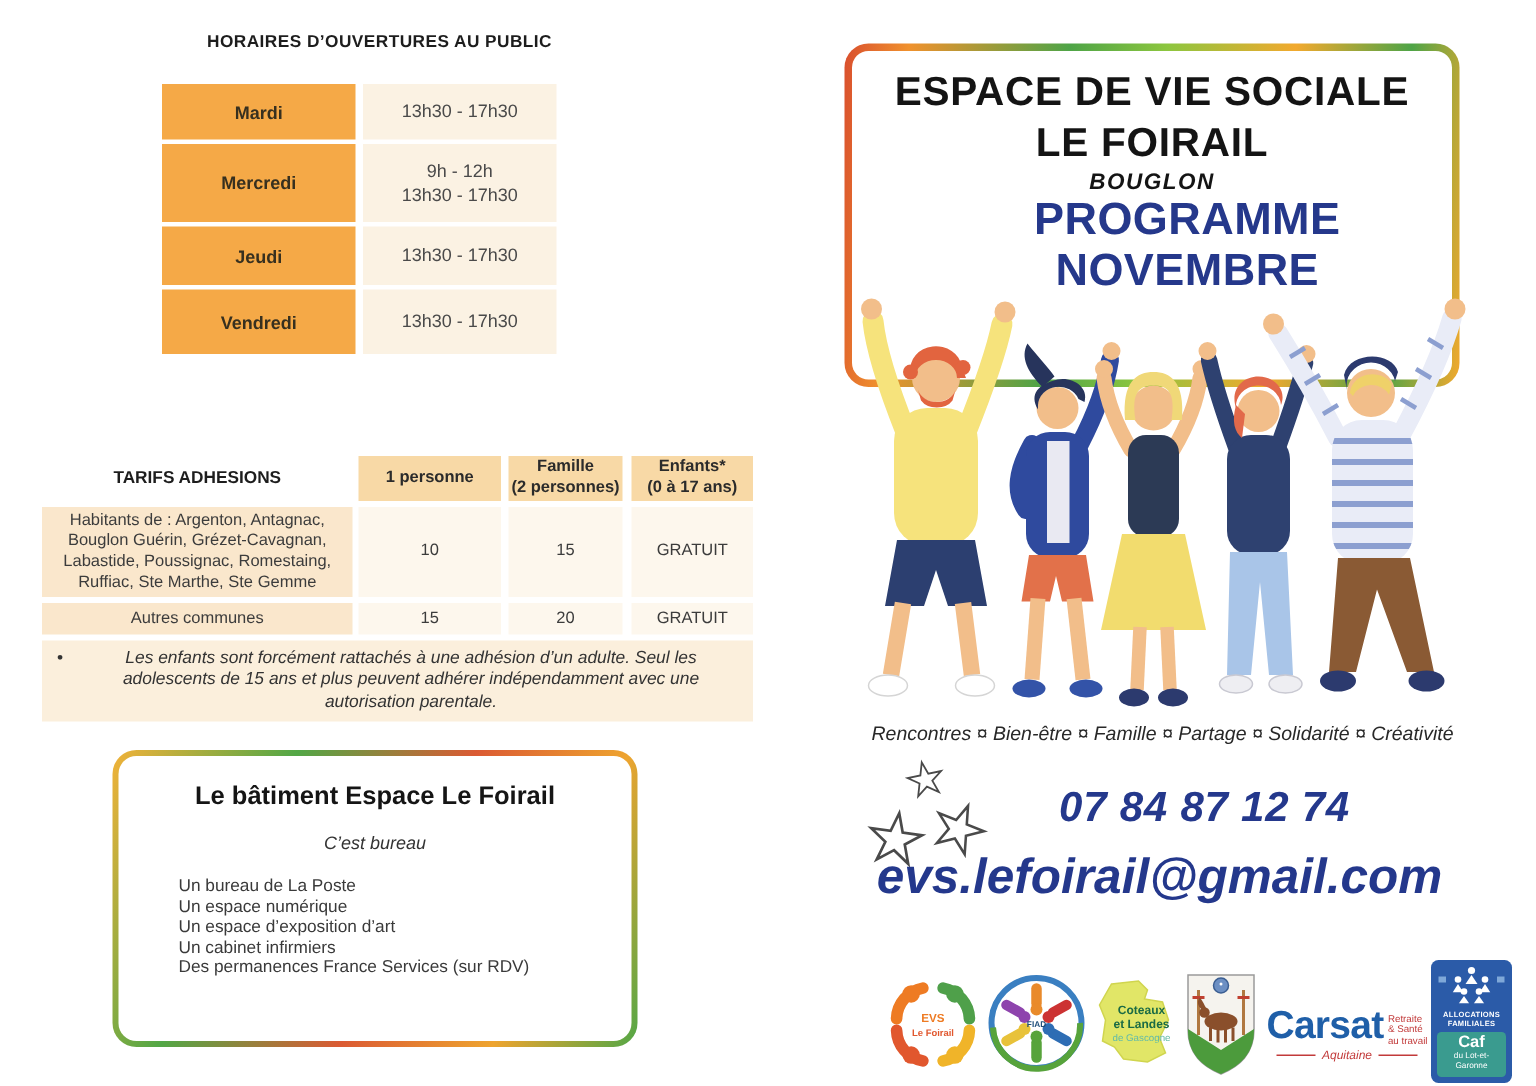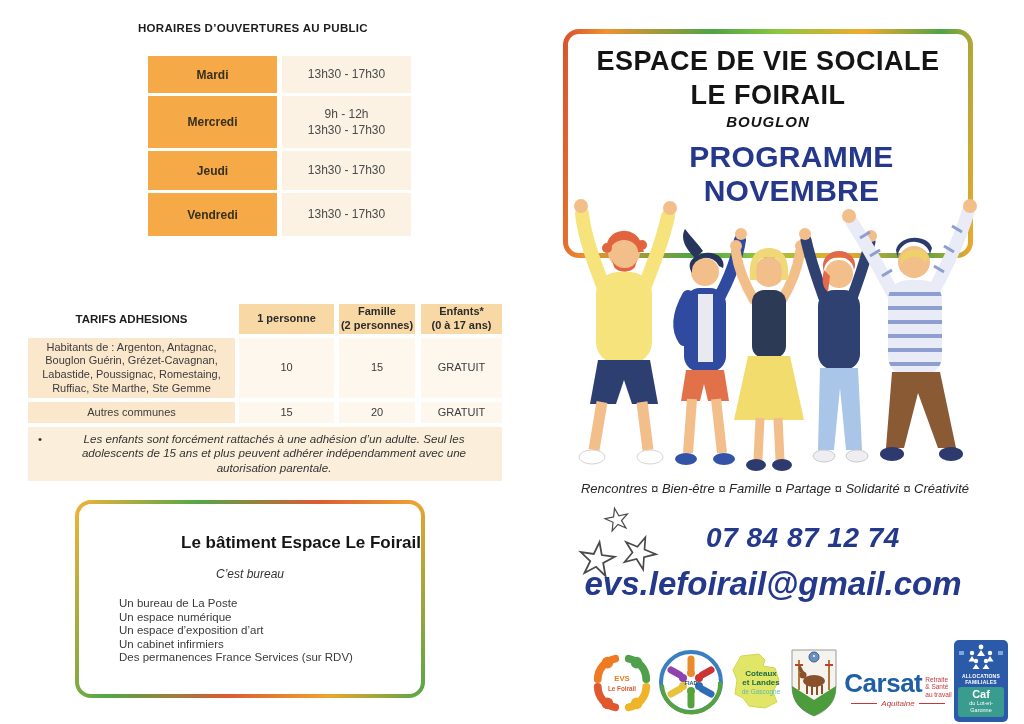--- a/index.html
+++ b/index.html
@@ -4,21 +4,21 @@
 <style>
   html,body{margin:0;padding:0;background:#fff;}
   .page{position:relative;width:1024px;height:724px;background:#ffffff;overflow:hidden;
         font-family:"Liberation Sans",sans-serif;color:#3c3c3c;}
   .abs{position:absolute;}
   .pre{white-space:pre-line;}
 
   
   .hours-title{left:108px;top:22px;width:290px;font-size:11.5px;font-weight:bold;color:#1d1d1d;
                letter-spacing:.3px;text-align:center;}
-  .hours-table{left:108px;top:56px;width:263px;margin-left:40px;}
+  .hours-table{left:108px;top:56px;width:263px;}
   .h-row{display:flex;margin-bottom:3px;}
   .h-day{width:129px;background:#F5A947;display:flex;align-items:center;justify-content:center;
          font-weight:bold;font-size:12px;color:#37301f;margin-right:5px;}
   .h-time{width:129px;background:#FBF2E3;display:flex;align-items:center;justify-content:center;
           font-size:12px;color:#4a4a4a;line-height:1.35;text-align:center;}
 
   
   .t-row{display:flex;align-items:stretch;}
   .t-label{width:207px;margin-right:4px;display:flex;align-items:center;justify-content:center;
            text-align:center;}
@@ -34,32 +34,32 @@
   .note{background:#FBEFDC;font-style:italic;font-size:11.6px;color:#333;
         padding:5px 8px 6px 26px;line-height:1.25;text-align:center;position:relative;}
   .note .bullet{position:absolute;left:10px;top:5px;font-style:normal;}
 
   
   .grad-frame{border-radius:16px;}
   .building-frame{left:75px;top:500px;width:350px;height:198px;padding:4px;box-sizing:border-box;
       background:linear-gradient(115deg,#F2B239 0%,#52A746 28%,#DB5A33 55%,#EEA42F 78%,#52A746 100%);}
   .building-inner{width:100%;height:100%;background:#fff;border-radius:12px;box-sizing:border-box;
       padding-top:17px;}
-  .building-title{font-size:17px;font-weight:bold;color:#151515;text-align:right;margin-top:12px;}
+  .building-title{font-size:17px;font-weight:bold;color:#151515;text-align:center;}
   .building-sub{font-size:12px;font-style:italic;color:#333;text-align:center;margin-top:14px;}
   .building-list{margin-top:16px;margin-left:40px;font-size:11.5px;color:#3a3a3a;line-height:1.18;}
 
   
   .header-frame{left:563px;top:29px;width:410px;height:229px;padding:5px;box-sizing:border-box;
       background:linear-gradient(95deg,#D94F2E 0%,#F0912D 10%,#4EA447 35%,#8CC63F 50%,#F2A92E 70%,#4EA447 88%,#F2A92E 100%);}
   .header-inner{width:100%;height:100%;background:#fff;border-radius:11px;box-sizing:border-box;
       padding-top:11px;text-align:center;}
   .h-line1,.h-line2{font-size:27px;font-weight:800;color:#141414;letter-spacing:.5px;line-height:1.25;}
   .h-bouglon{font-size:15px;font-weight:800;font-style:italic;color:#141414;letter-spacing:1px;margin-top:0;}
-  .h-prog{font-size:30px;font-weight:800;color:#25388B;letter-spacing:.3px;margin-top:10px;padding-left:47px;}
+  .h-prog{font-size:30px;font-weight:800;color:#25388B;letter-spacing:.3px;margin-top:0;padding-left:47px;}
 
   .tagline{left:553px;top:481px;width:444px;text-align:center;font-size:13px;font-style:italic;
            color:#282828;font-weight:500;}
 
   .phone{left:648px;top:522px;width:310px;text-align:center;font-size:28px;font-weight:800;
          font-style:italic;color:#24388C;letter-spacing:.5px;}
   .email{left:558px;top:565px;width:430px;text-align:center;font-size:33px;font-weight:800;
          font-style:italic;color:#24388C;}
 
   

